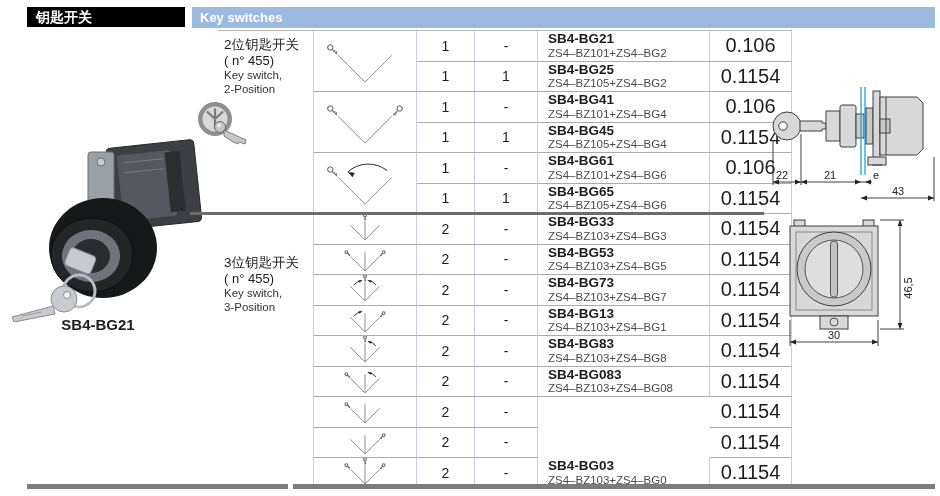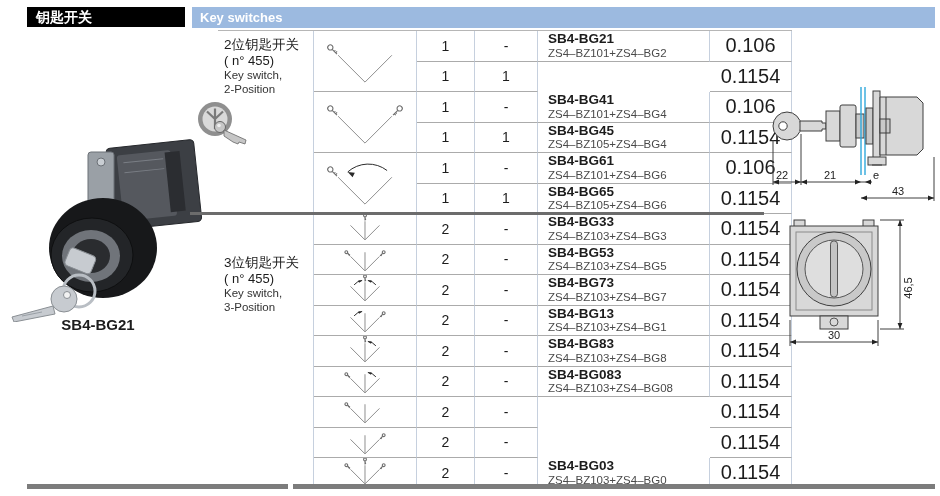--- a/index.html
+++ b/index.html
@@ -220,20 +220,24 @@
     <div class="cell t-no" style="grid-row:1">1</div>
     <div class="cell t-nc" style="grid-row:1">-</div>
     <div class="cell t-model" style="grid-row:1">
         <span class="model-name">SB4-BG21</span>
         <span class="model-comp">ZS4–BZ101+ZS4–BG2</span>
       </div>
     <div class="cell t-wt" style="grid-row:1">0.106</div>
 
     <div class="cell t-no" style="grid-row:2">1</div>
     <div class="cell t-nc" style="grid-row:2">1</div>
+    <div class="cell t-model" style="grid-row:2">
+        <span class="model-name">SB4-BG25</span>
+        <span class="model-comp">ZS4–BZ105+ZS4–BG2</span>
+      </div>
     <div class="cell t-wt" style="grid-row:2">0.1154</div>
 
     <div class="cell t-no" style="grid-row:3">1</div>
     <div class="cell t-nc" style="grid-row:3">-</div>
     <div class="cell t-model" style="grid-row:3">
         <span class="model-name">SB4-BG41</span>
         <span class="model-comp">ZS4–BZ101+ZS4–BG4</span>
       </div>
     <div class="cell t-wt" style="grid-row:3">0.106</div>
 

